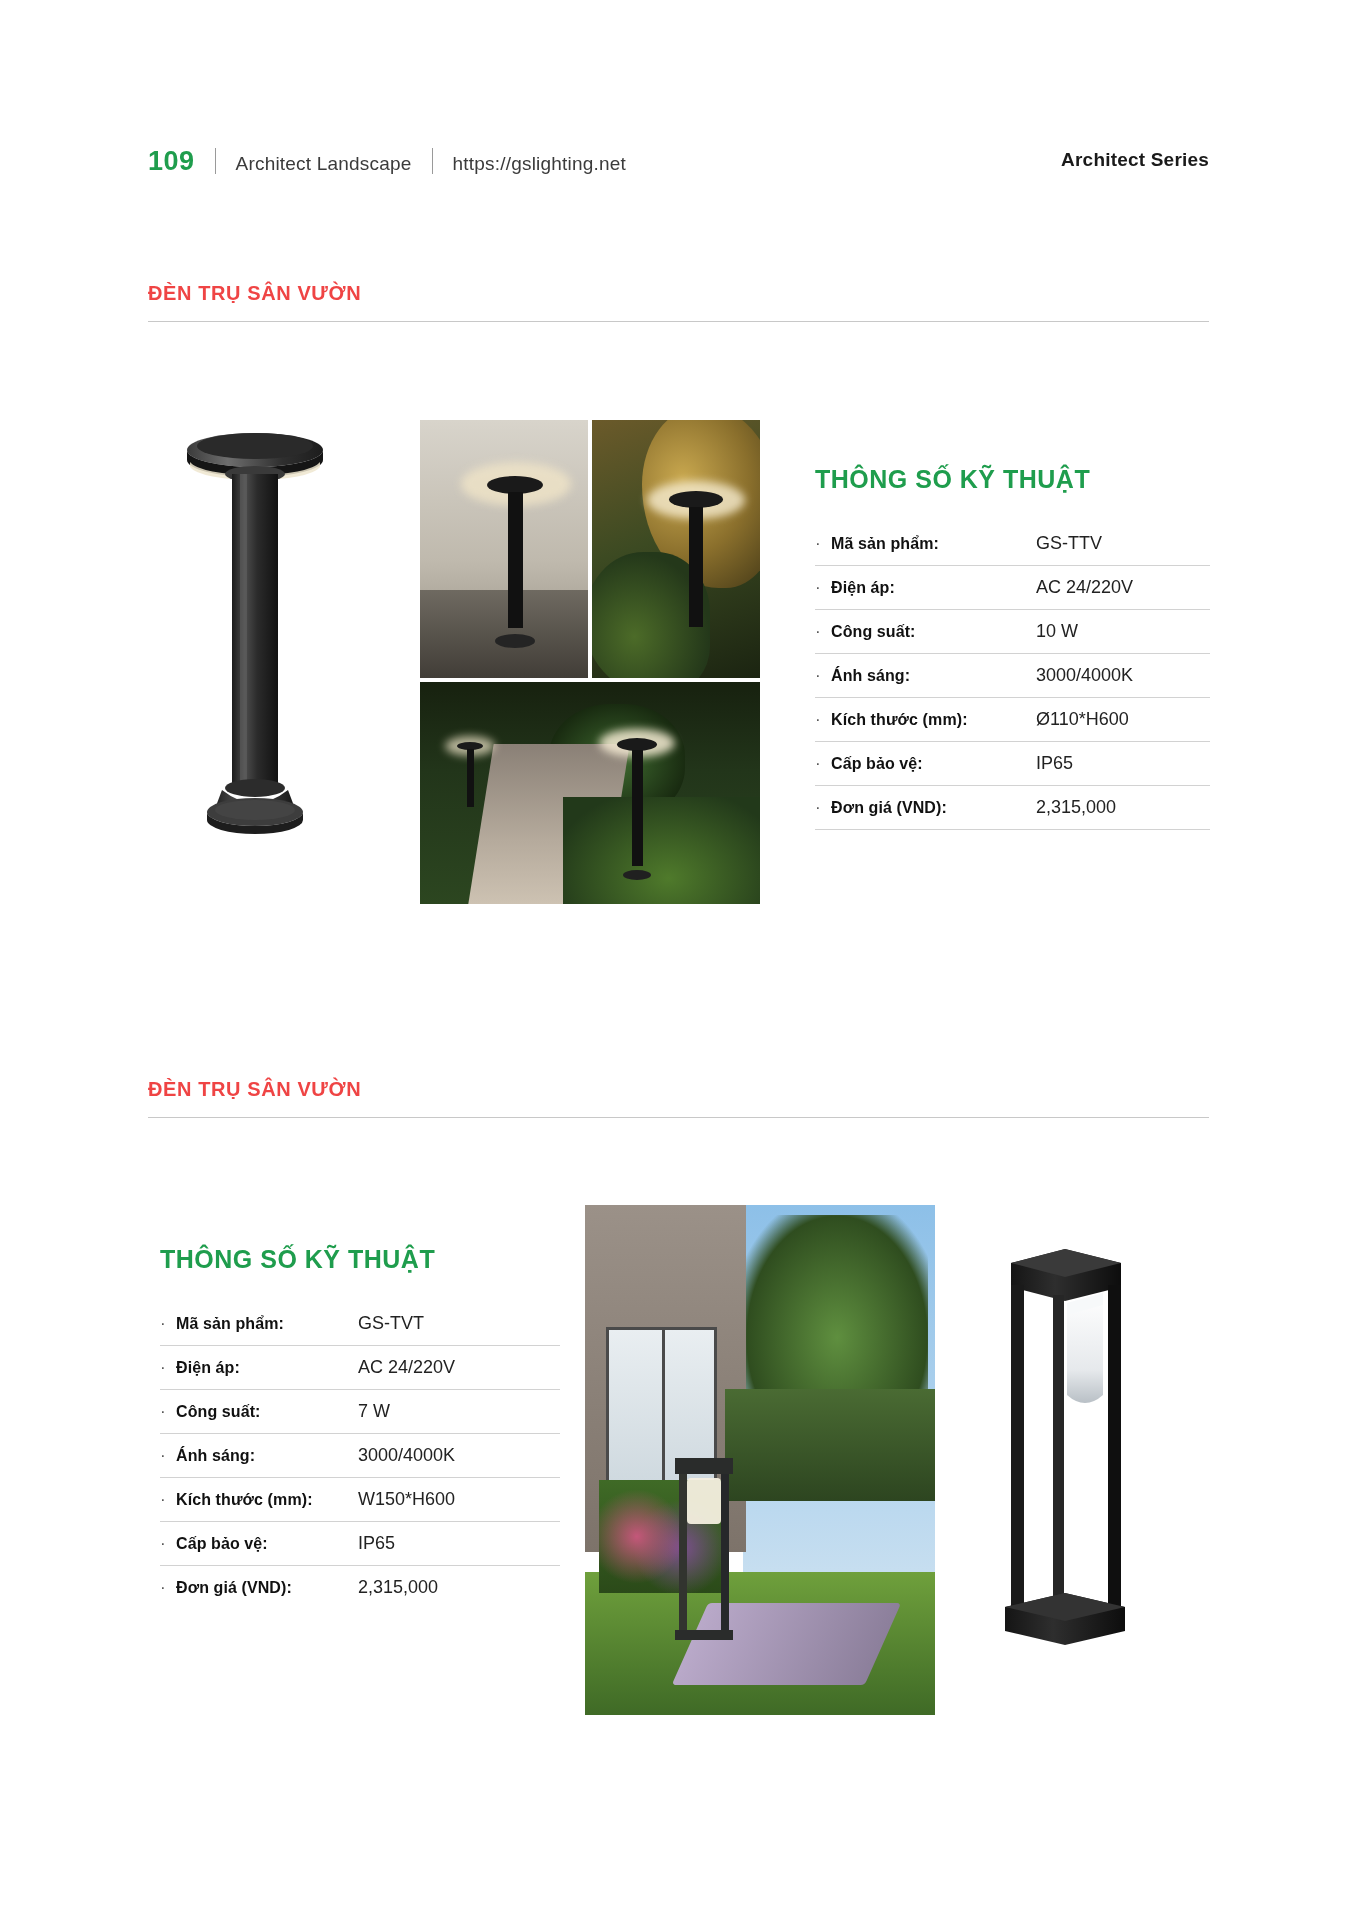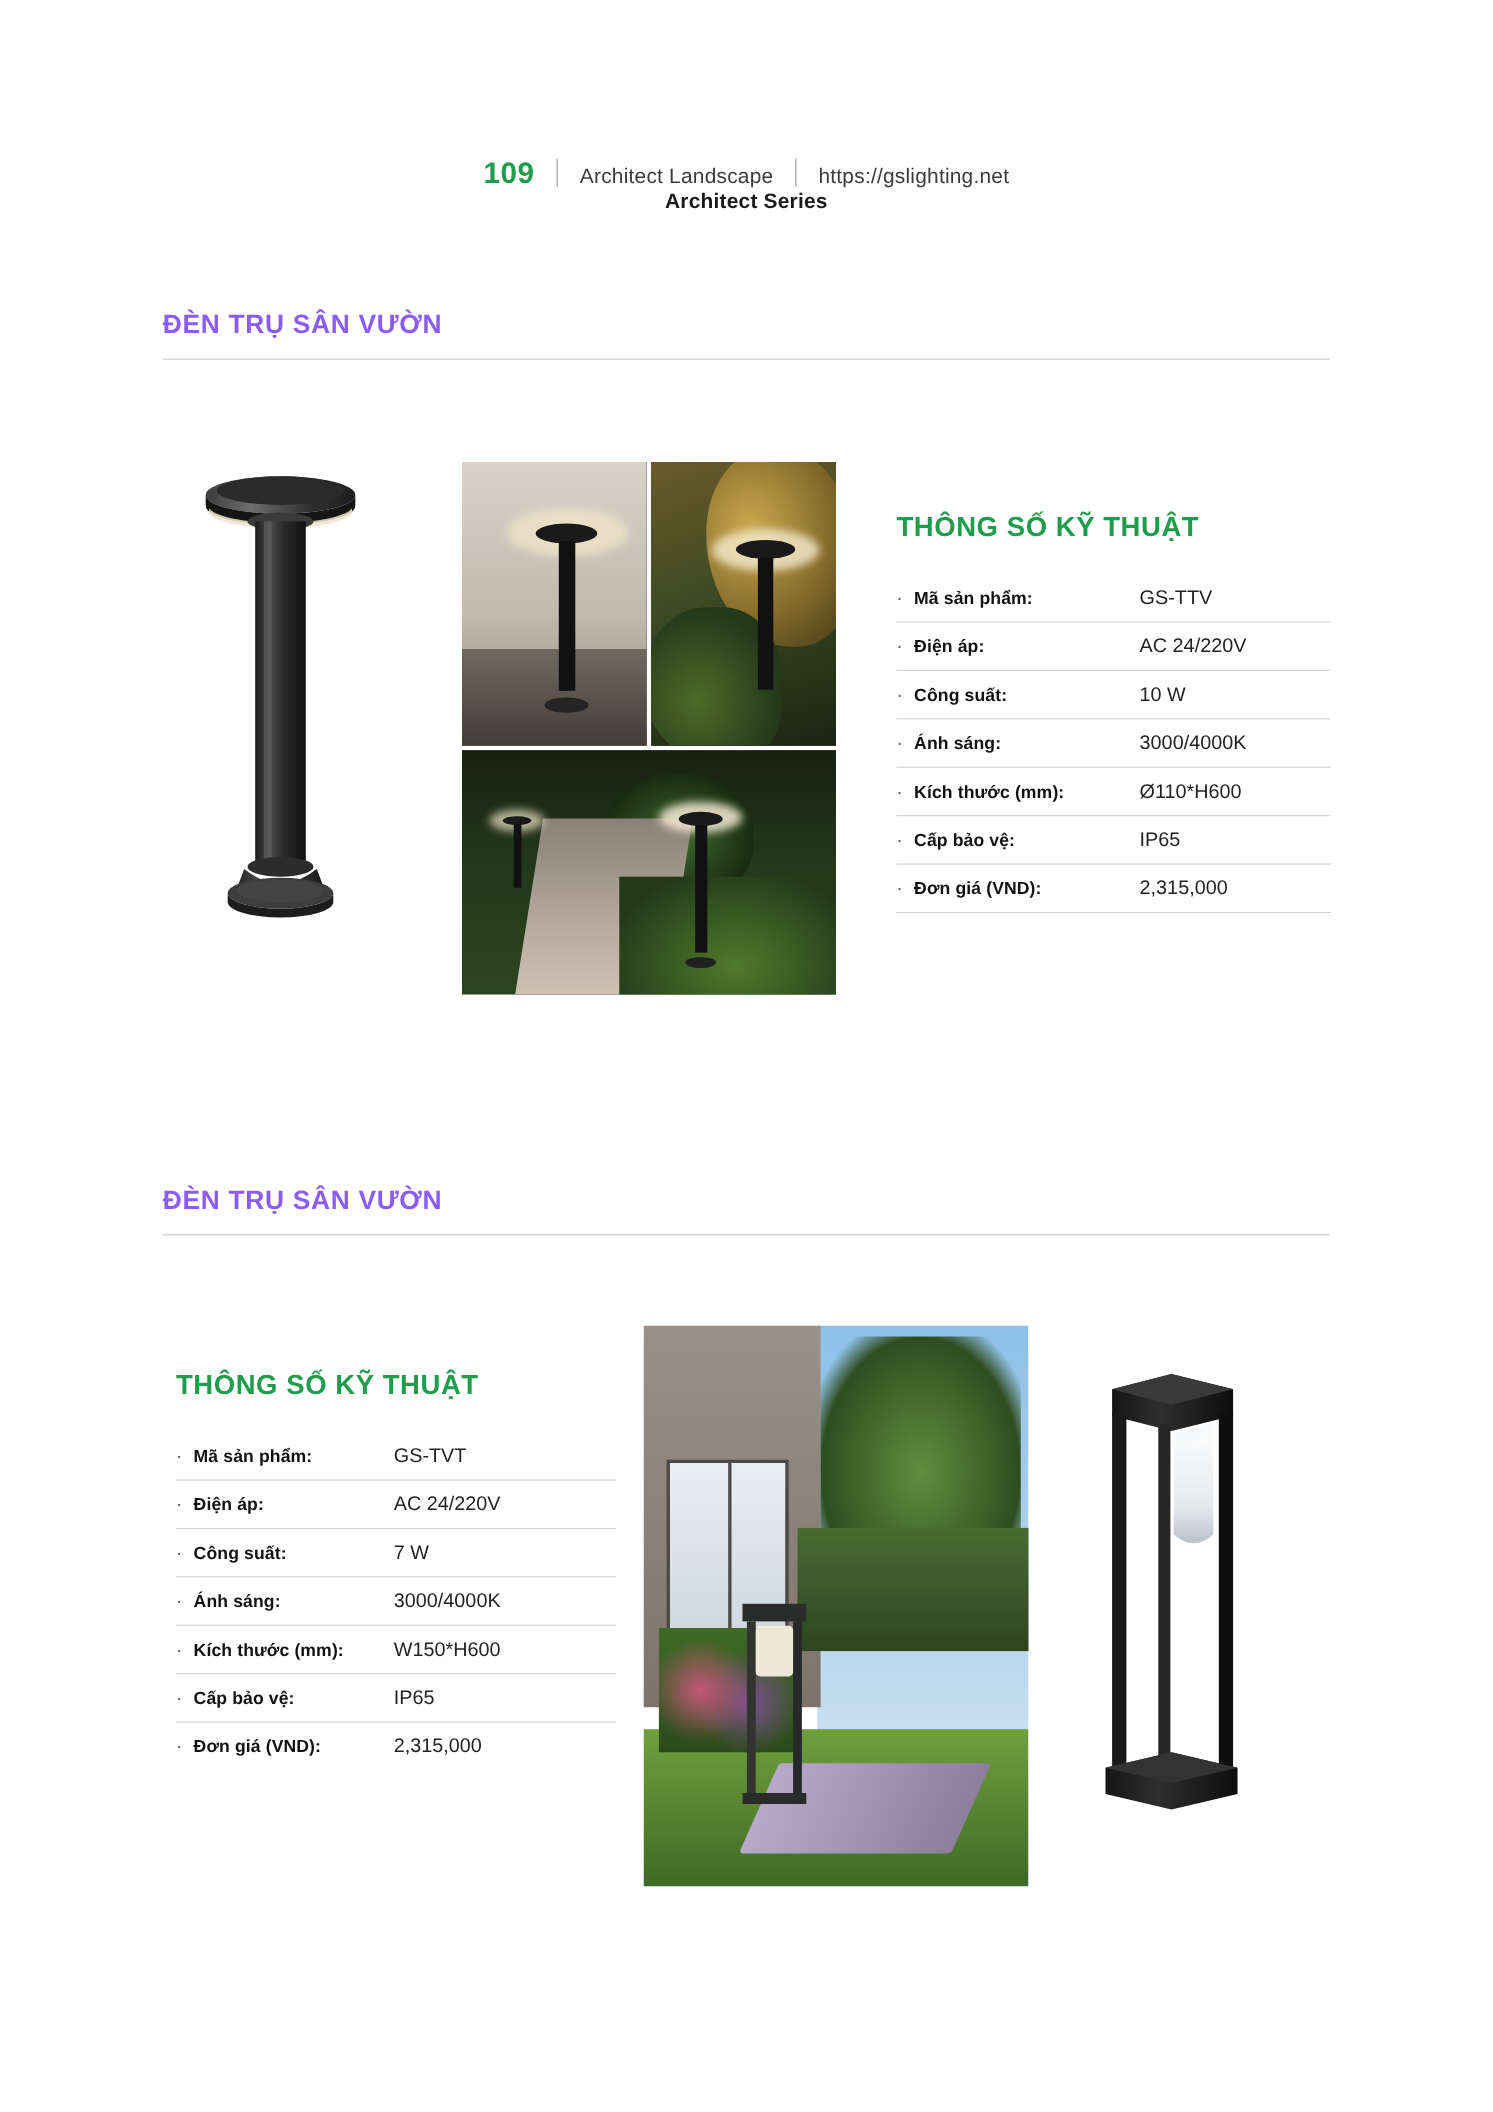--- a/index.html
+++ b/index.html
@@ -23,21 +23,20 @@
 
   
   .header {
     position: absolute;
     top: 140px;
     left: 148px;
     right: 148px;
     height: 40px;
     display: flex;
     align-items: center;
-    flex-direction: column;
   }
   .header-left {
     display: flex;
     align-items: baseline;
     gap: 0;
     flex: 1;
   }
   .page-number {
     font-size: 27px;
     font-weight: bold;
@@ -65,24 +64,24 @@
     letter-spacing: 0.2px;
   }
 
   
   .section-title {
     position: absolute;
     left: 148px;
     right: 148px;
   }
   .section-title .title-text {
-    font-size: 24px;
+    font-size: 20px;
     font-weight: bold;
     letter-spacing: 0.6px;
-    color: #8b5cf6;
+    color: #ef4444;
   }
   .section-title .rule {
     margin-top: 16px;
     height: 1px;
     background: #c8c8c8;
     width: 100%;
   }
 
   #section1-title { top: 282px; }
   #section2-title { top: 1078px; }

